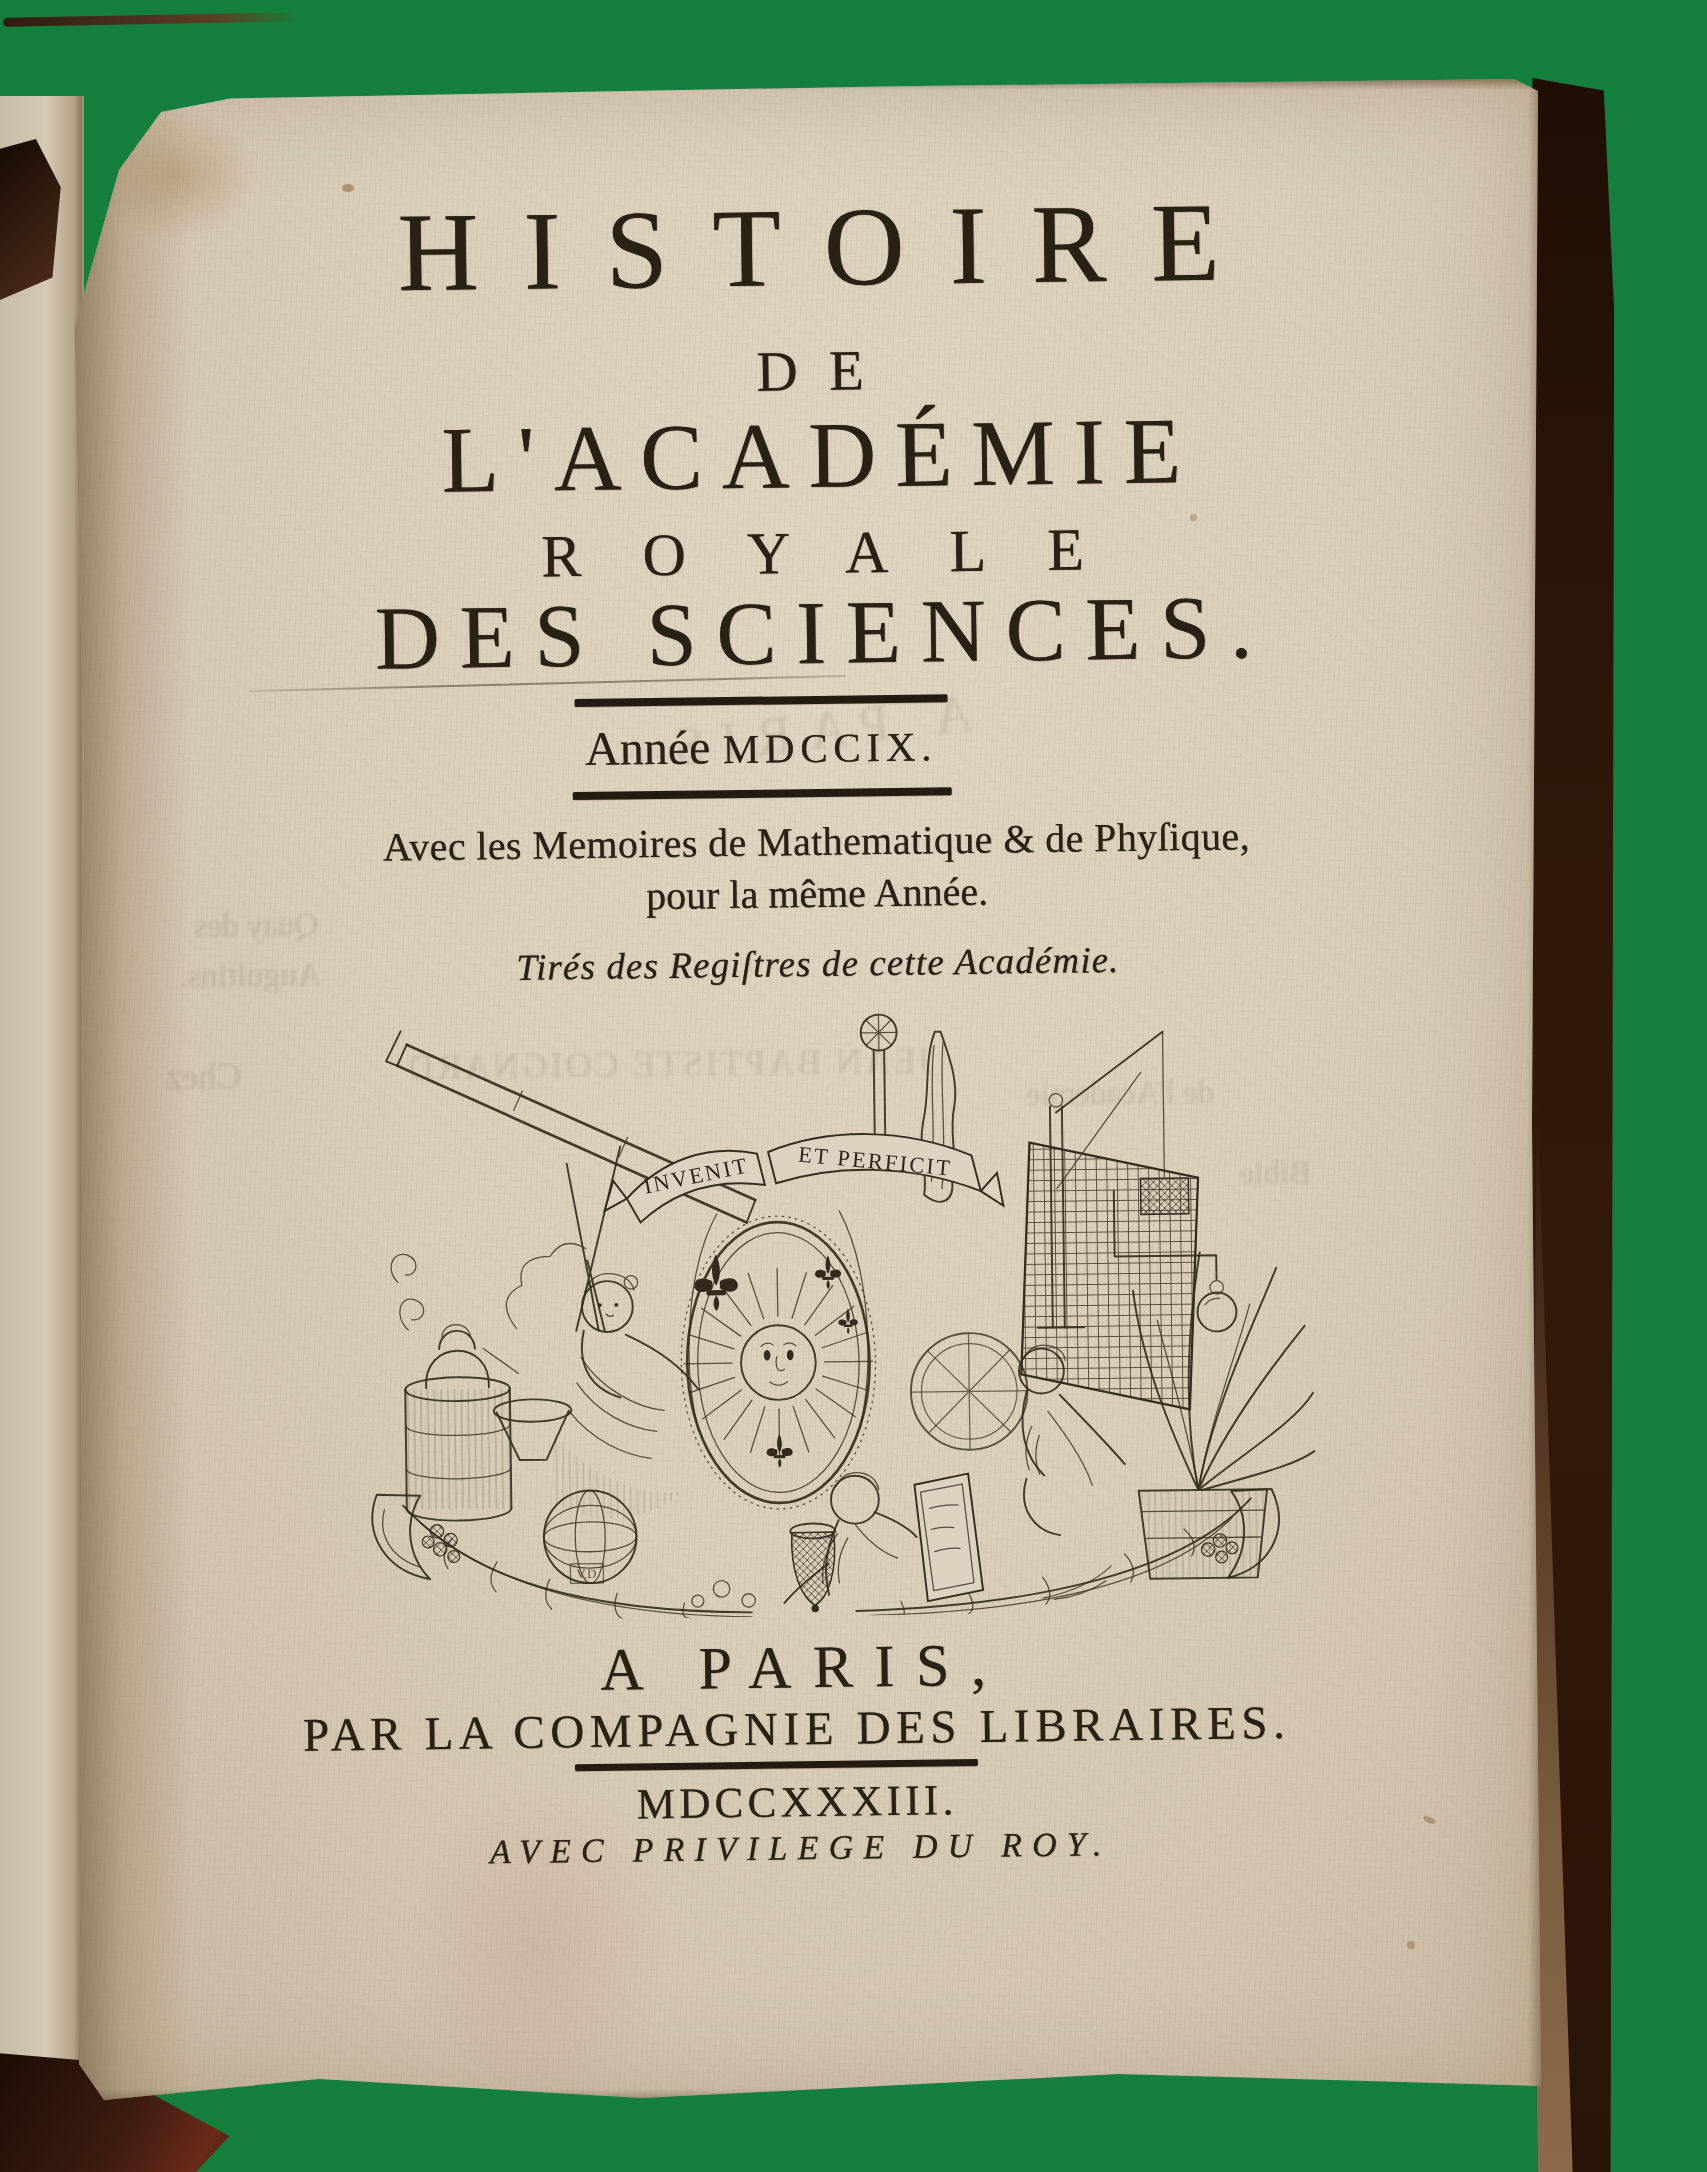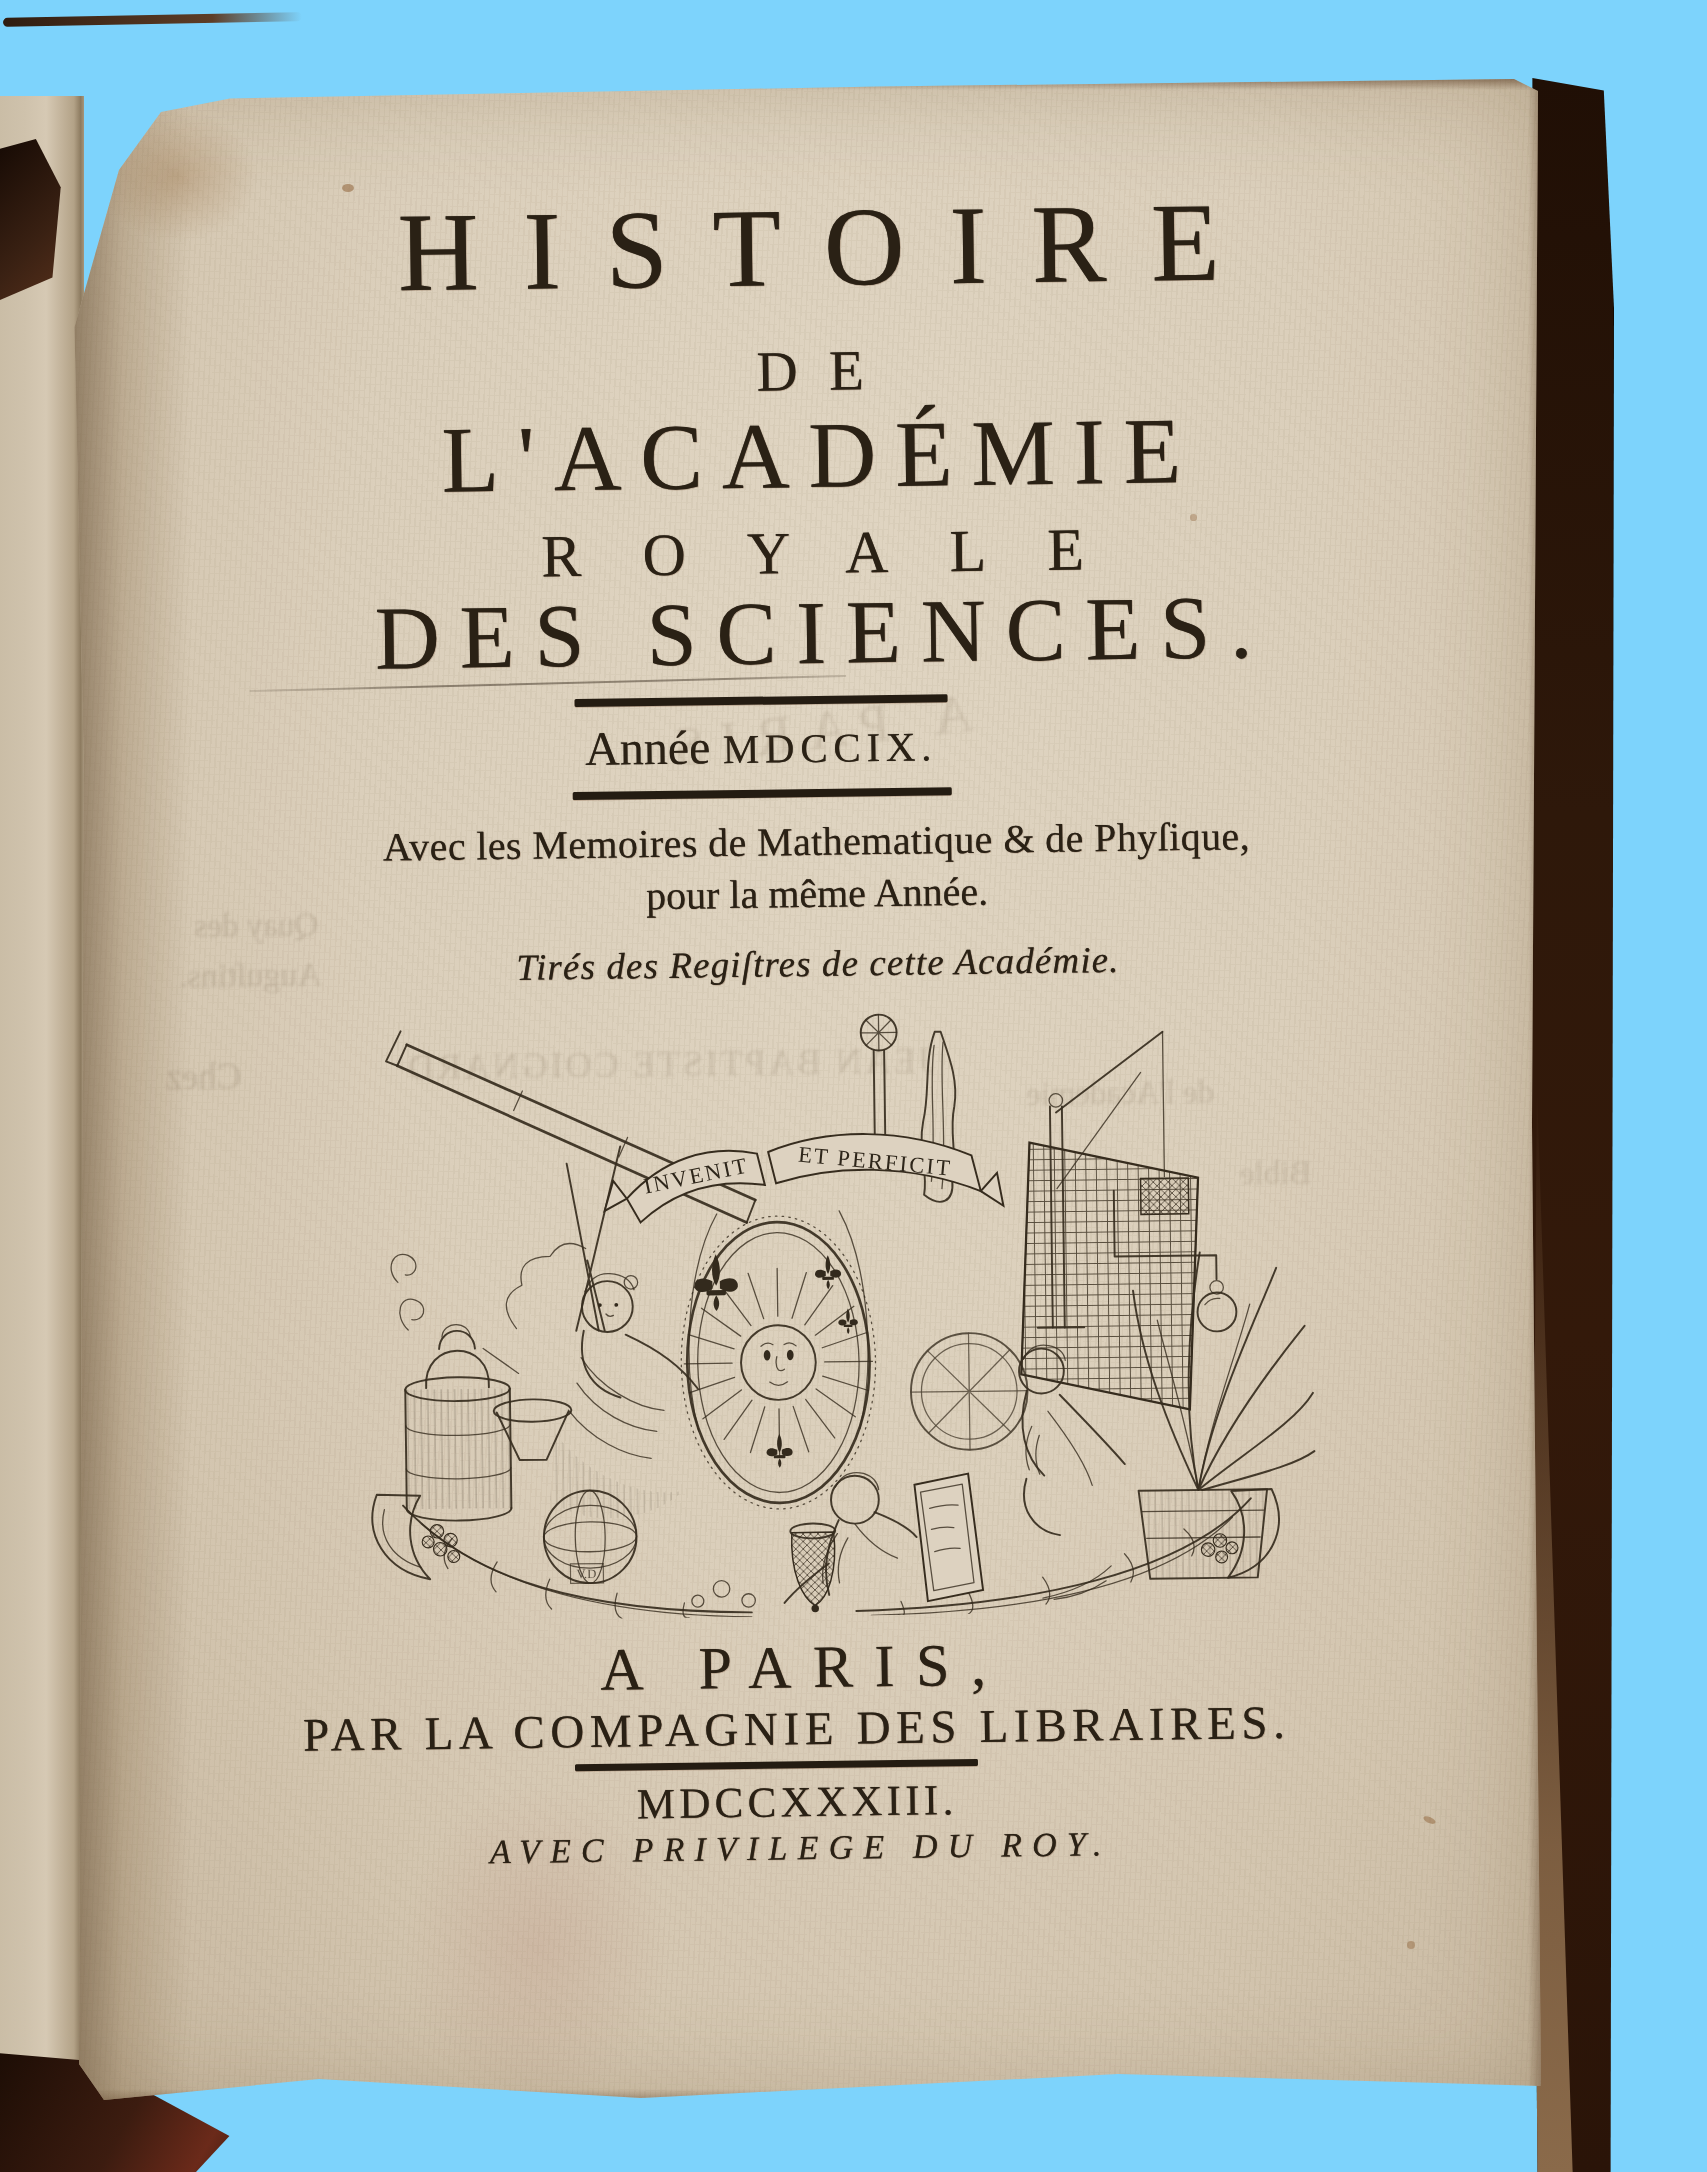--- a/index.html
+++ b/index.html
@@ -3,21 +3,21 @@
 <meta charset="utf-8">
 <style>
   html,body{margin:0;padding:0;}
   body{
     width:1708px;height:2172px;
     background:#ffffff;
     position:relative;
     overflow:hidden;
     font-family:"Liberation Serif","DejaVu Serif",serif;
   }
-  .photo{position:absolute;inset:0;background:#7dd3fc;padding-left:36px;}
+  .photo{position:absolute;inset:0;background:#15803d;padding-left:36px;}
 
   
   .back-edge-top{
     position:absolute;left:3px;top:15px;width:299px;height:9px;
     background:linear-gradient(90deg,#2f1c10,#5d3d27 70%,rgba(93,61,39,0));
     transform:rotate(-1.1deg);border-radius:4.5px;z-index:1;
   }
   .facing-page{
     position:absolute;left:0;top:96px;width:84px;height:1995px;z-index:1;
     background:linear-gradient(90deg,#cabd a6,#cfc2ac 30%,#d6c9b4 55%,#b3a287 88%,#8d7b60 96%,#a6967c);

